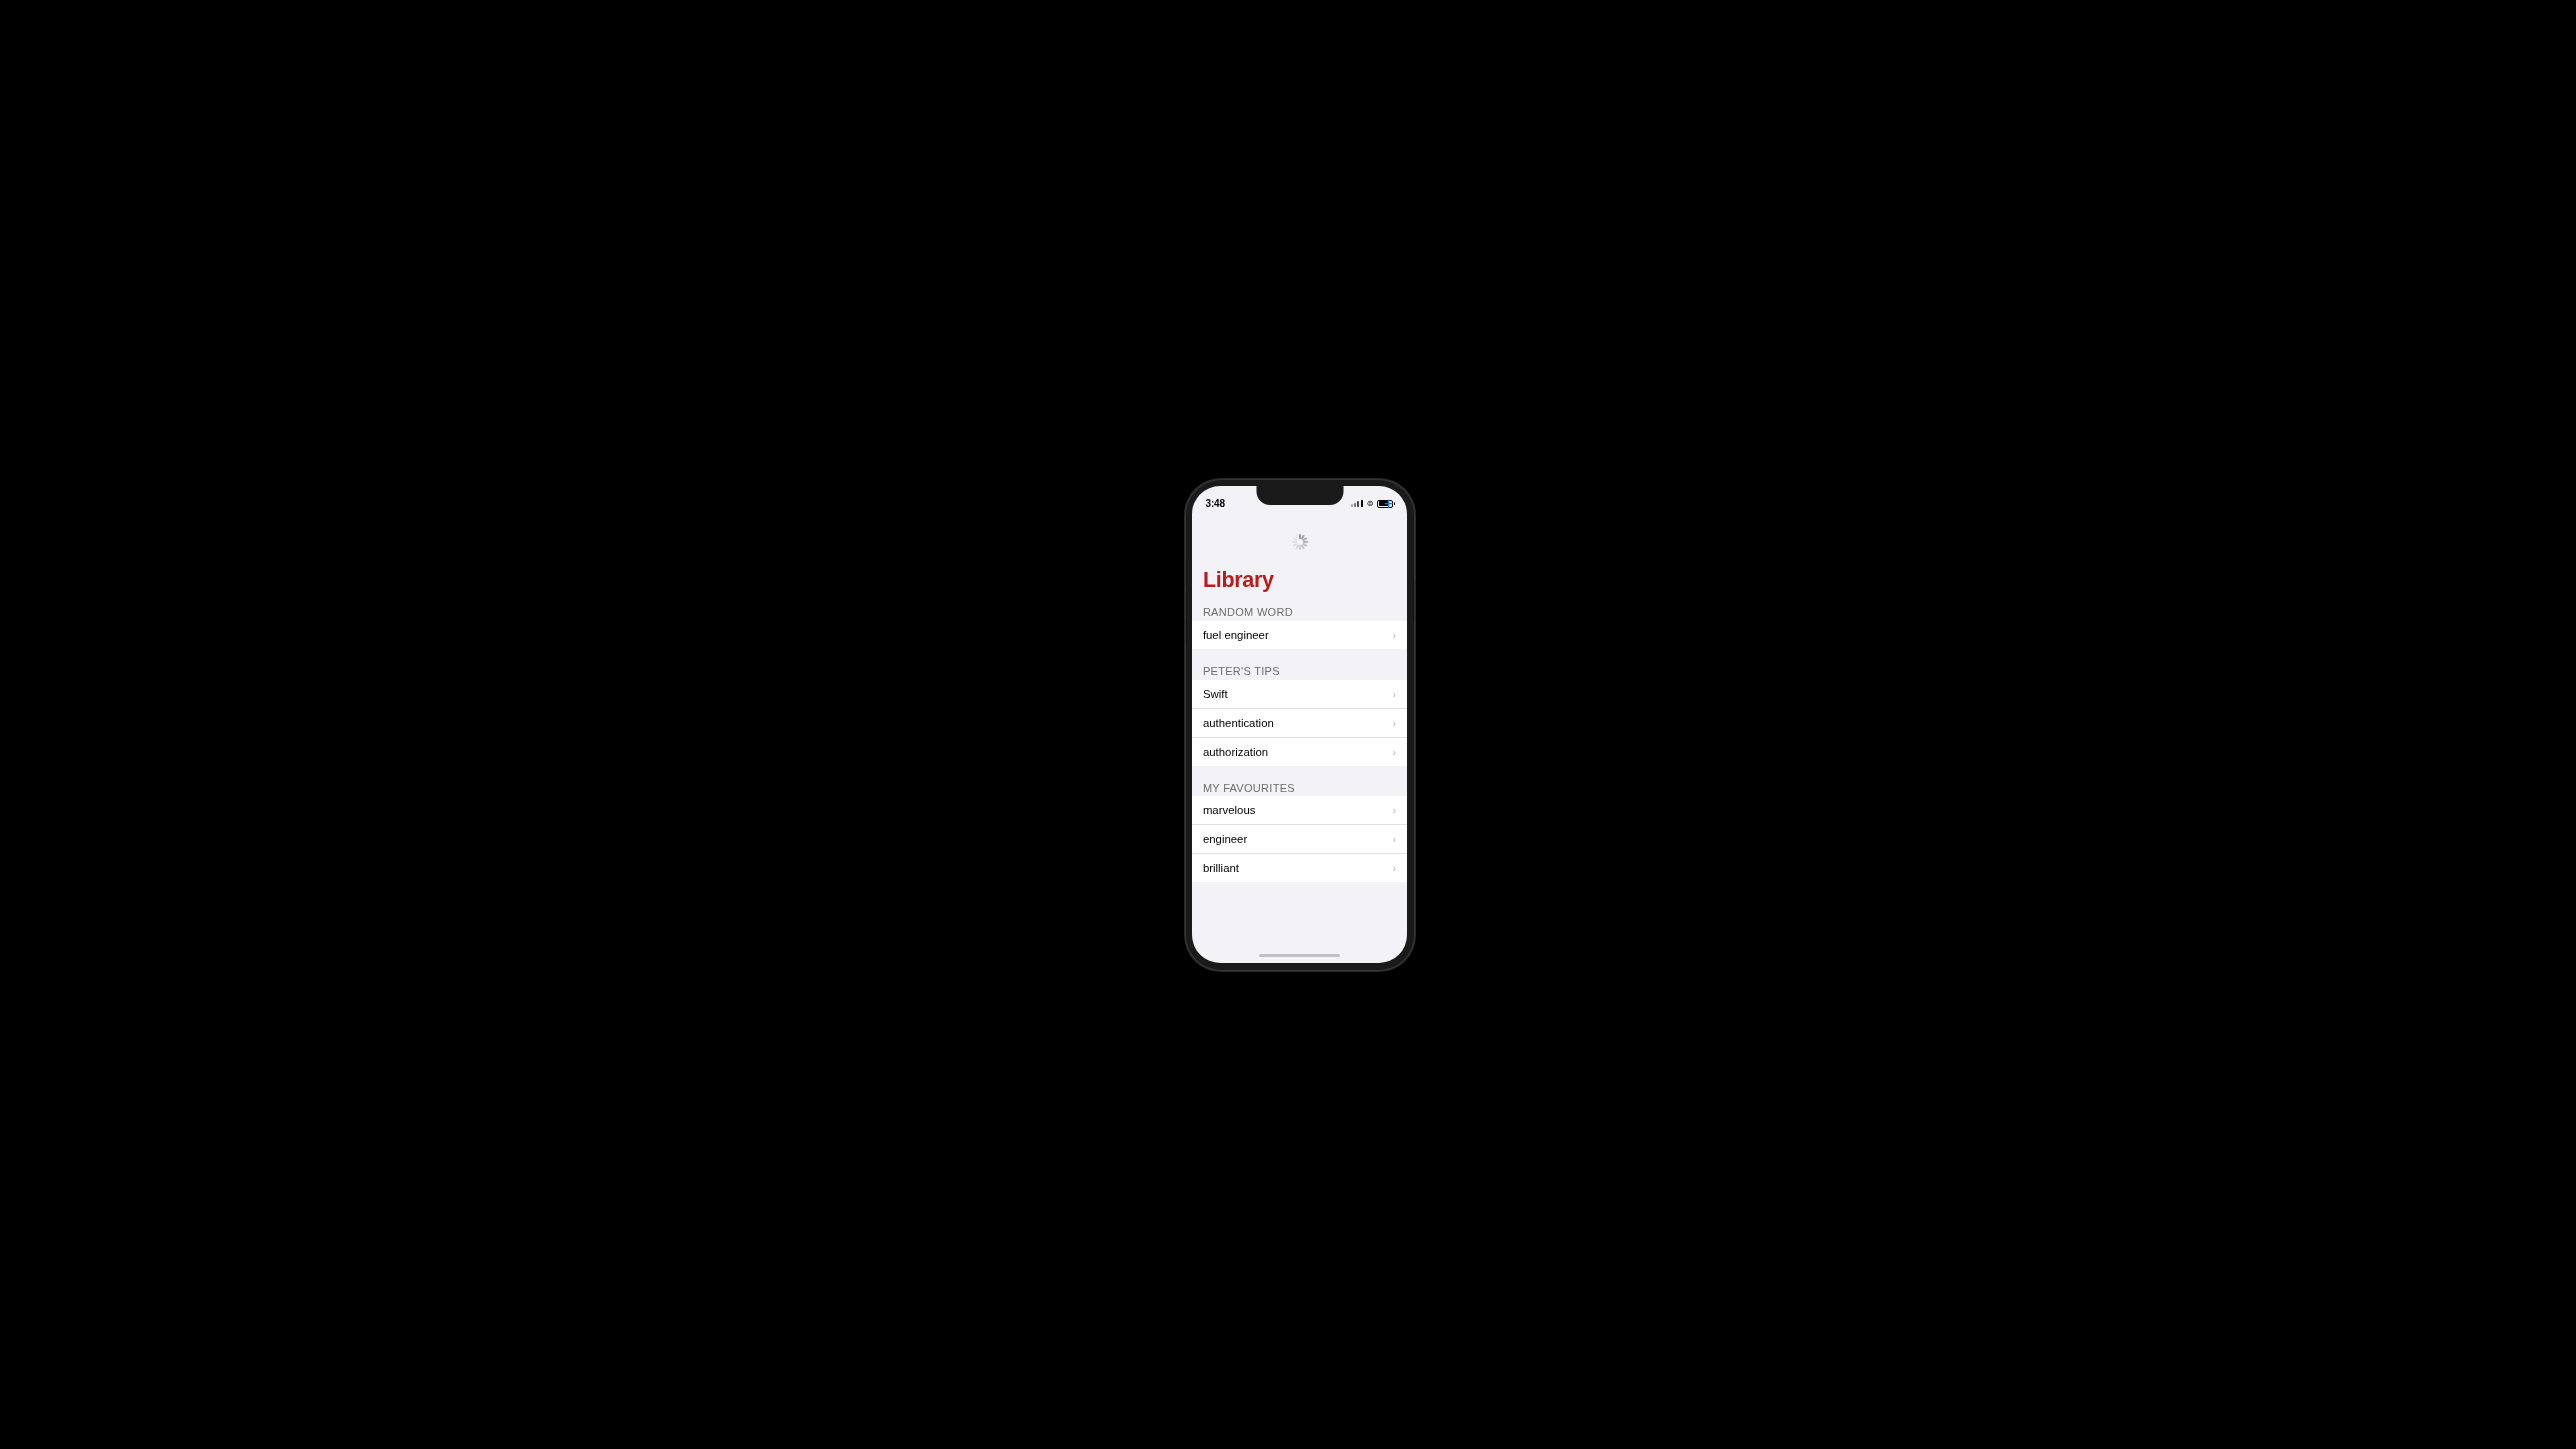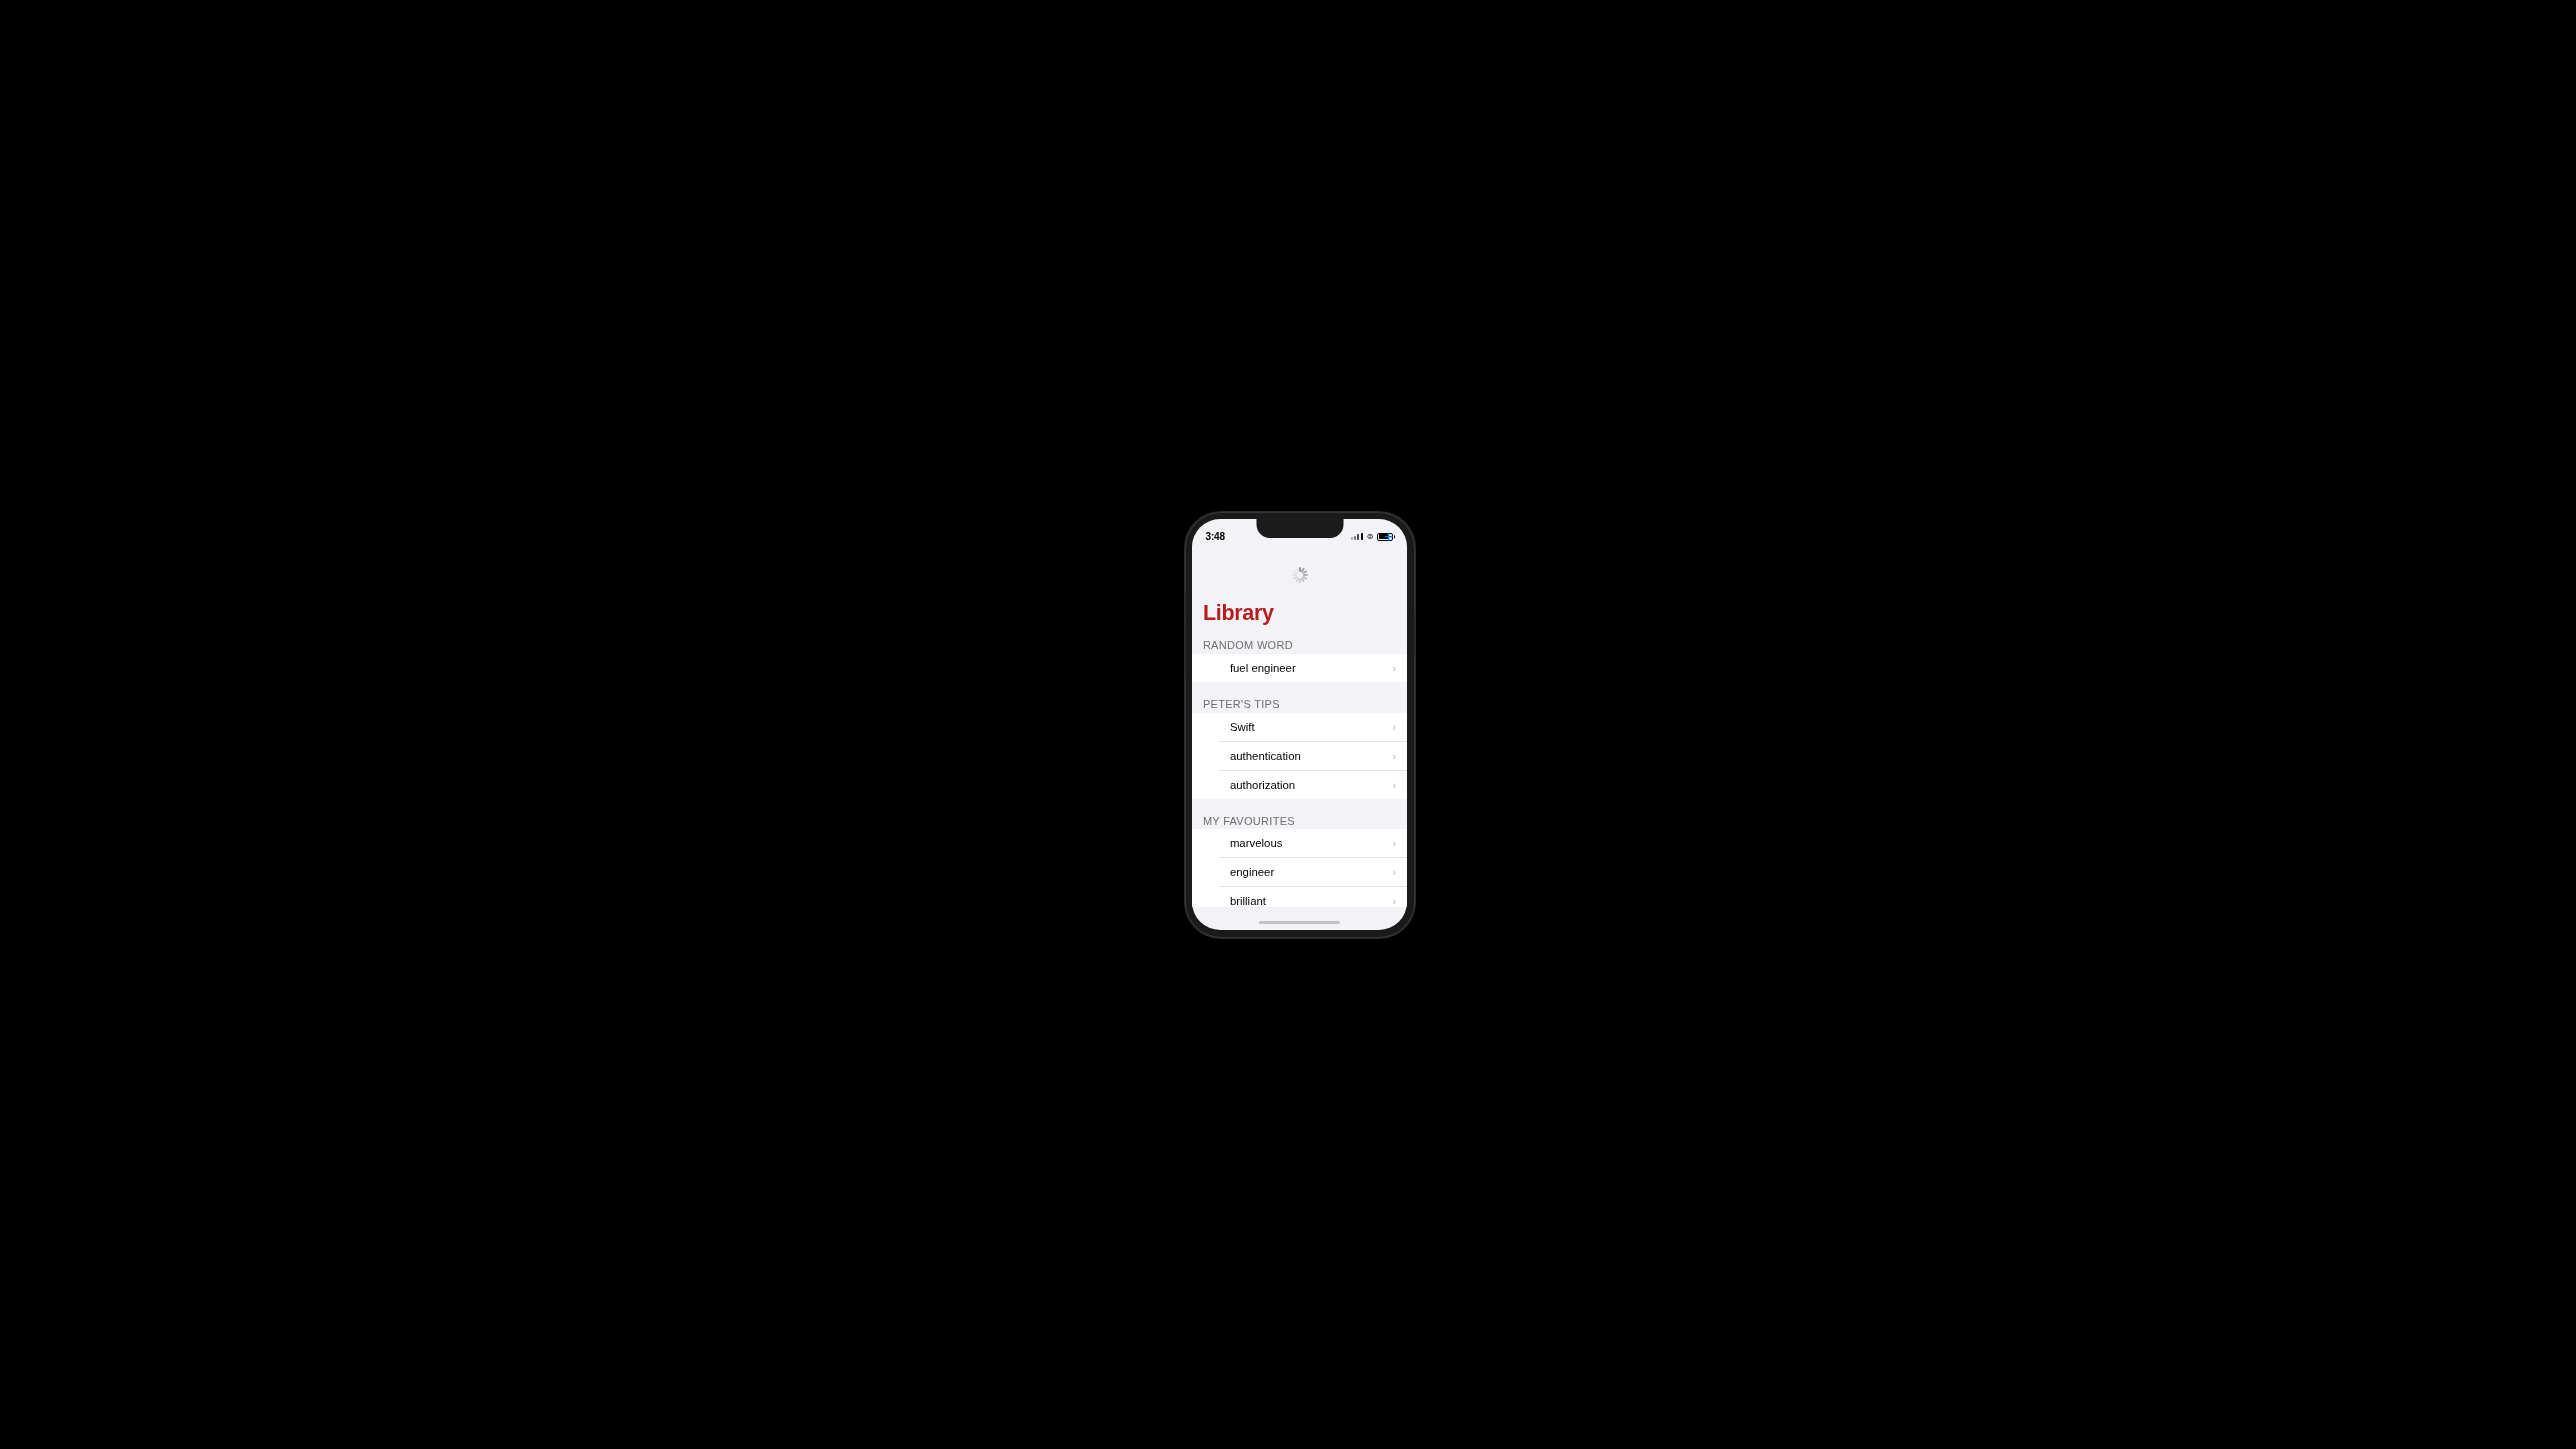--- a/index.html
+++ b/index.html
@@ -13,21 +13,21 @@
       display: flex;
       justify-content: center;
       align-items: center;
       min-height: 100vh;
       font-family: -apple-system, BlinkMacSystemFont, 'SF Pro Text', 'Helvetica Neue', sans-serif;
     }
 
     .phone-wrapper {
       position: relative;
       width: 228px;
-      height: 424px;
+      height: 490px;
       margin-left: 23px;
     }
 
     .phone-shell {
       position: absolute;
       inset: 0;
       background: #1a1a1a;
       border-radius: 35px;
       box-shadow:
         0 0 0 0.7px #3a3a3a,
@@ -226,21 +226,20 @@
       letter-spacing: 0.3px;
       text-transform: uppercase;
       padding: 5.4px 10.7px 2.7px;
       background: #f2f2f7;
     }
 
     
     .list-group {
       background: #fff;
       margin: 0;
-      padding-left: 27px;
     }
 
     .list-item {
       display: flex;
       justify-content: space-between;
       align-items: center;
       padding: 8px 10.7px;
       border-bottom: 0.3px solid #e0e0e5;
       background: #fff;
       cursor: pointer;

